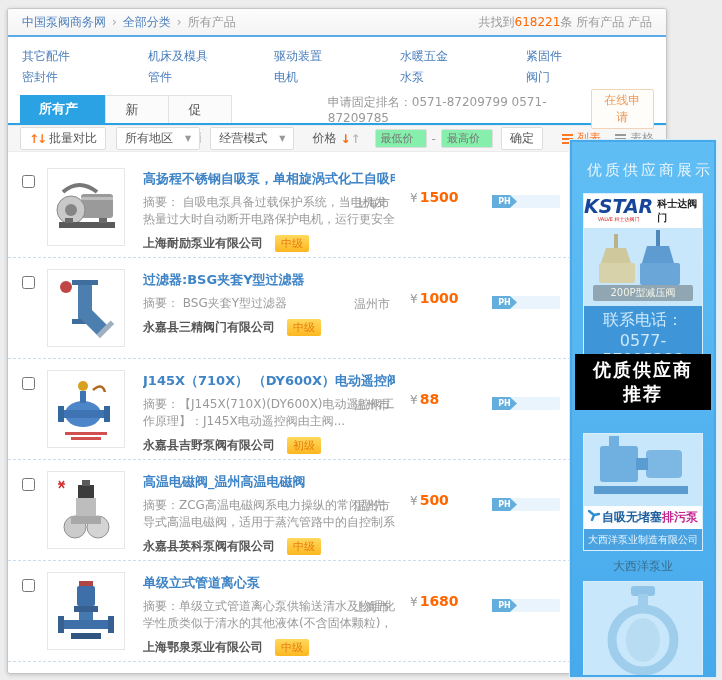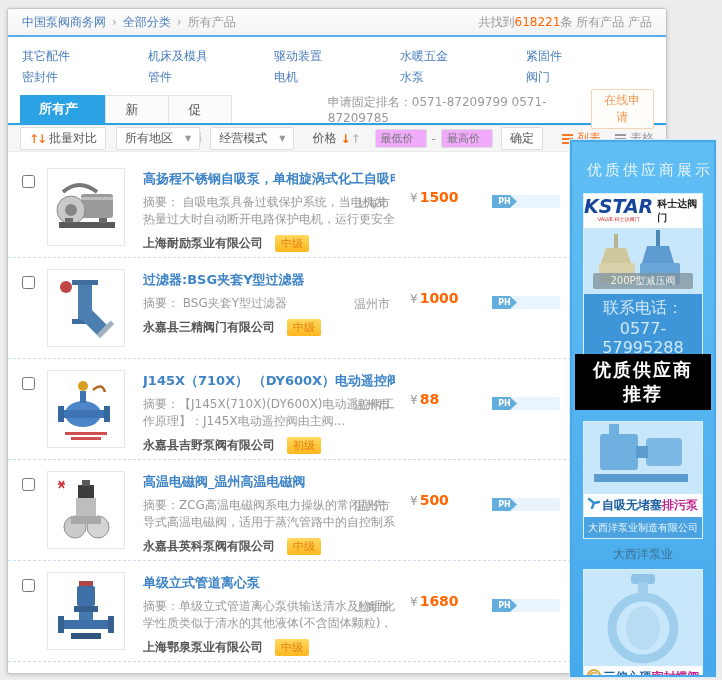--- a/index.html
+++ b/index.html
@@ -49,21 +49,21 @@
     padding:2px 8px; color:#555; font-size:12px; cursor:pointer; display:flex; align-items:center;
     font-family:inherit; }
   .fbtn { margin-right:10px; }
   .fbtn .cmp { color:#ff7722; font-weight:bold; margin-right:4px; letter-spacing:-2px; }
   .fdrop { margin-right:10px; }
   .fdrop .caret { color:#999; font-size:8px; margin-left:12px; }
   .price-label { margin:0 4px 0 8px; }
   .arr-down { color:#ff6600; font-weight:bold; }
   .arr-up { color:#bbb; font-weight:bold; margin-right:14px; }
   .pinput { width:52px; border:1px solid #ddd; border-radius:2px; padding:2px 5px;
-    font-size:11px; color:#666; background:#f0abfc; font-family:inherit; }
+    font-size:11px; color:#666; background:#86efac; font-family:inherit; }
   .pdash { margin:0 5px; color:#999; }
   .fconfirm { margin-left:8px; }
   .views { margin-left:auto; display:flex; align-items:center; }
   .view { display:flex; align-items:center; margin-left:14px; cursor:pointer; }
   .view.active { color:#ff7722; }
   .view.inactive { color:#999; }
   .ico-lines { display:inline-block; width:11px; height:10px; margin-right:4px;
     background:repeating-linear-gradient(to bottom, currentColor 0 2px, transparent 2px 4px); }
 
   
@@ -97,21 +97,21 @@
     box-shadow:0 0 0 1px #d5edfc; overflow:hidden; }
   .sb-header { color:rgba(255,255,255,.85); font-size:15px; letter-spacing:3px;
     padding:19px 0 13px 15px; }
   .sb-card { width:120px; margin:0 auto; border:1px solid #d7effe; background:#c9e7fb; cursor:pointer; }
   .logo-strip { background:#fff; height:34px; display:flex; align-items:center; justify-content:center; }
   .kstar-wrap { text-align:center; margin-right:4px; }
   .kstar-main { color:#16459a; font-weight:bold; font-style:italic; font-size:19px; line-height:12px; }
   .kstar-sub { color:#d02020; font-size:5px; line-height:6px; }
   .kstar-brand { color:#222; font-weight:bold; font-size:10px; }
   .sb-img { position:relative; background:#c9e7fb; }
-  .img1 { height:66px; } .img2 { height:72px; } .img3 { height:96px; }
+  .img1 { height:78px; } .img2 { height:72px; } .img3 { height:96px; }
   .plabel { position:absolute; bottom:5px; left:9px; right:9px; background:rgba(128,148,158,.78);
     color:#f2f2e6; font-size:10px; text-align:center; border-radius:2px; padding:1px 0; }
   .phone-bar { background:#3e96d8; color:#cfe9fb; font-size:16px; text-align:center; padding:4px 0 3px; }
   .sb-caption { text-align:center; color:#3b6e8f; padding:7px 0 6px; display:block; }
   .stamp { position:absolute; left:3px; right:3px; top:212px; background:#000; color:#fff;
     font-weight:bold; font-size:18px; letter-spacing:2px; text-align:center; padding:4px 13px; z-index:5; }
   .mt30 { margin-top:30px; }
   .banner { display:flex; align-items:flex-start; justify-content:center; background:rgba(255,255,255,.92);
     font-size:12px; font-weight:bold; padding:3px 0; }
   .banner .bmain { color:#1b5e9e; }

